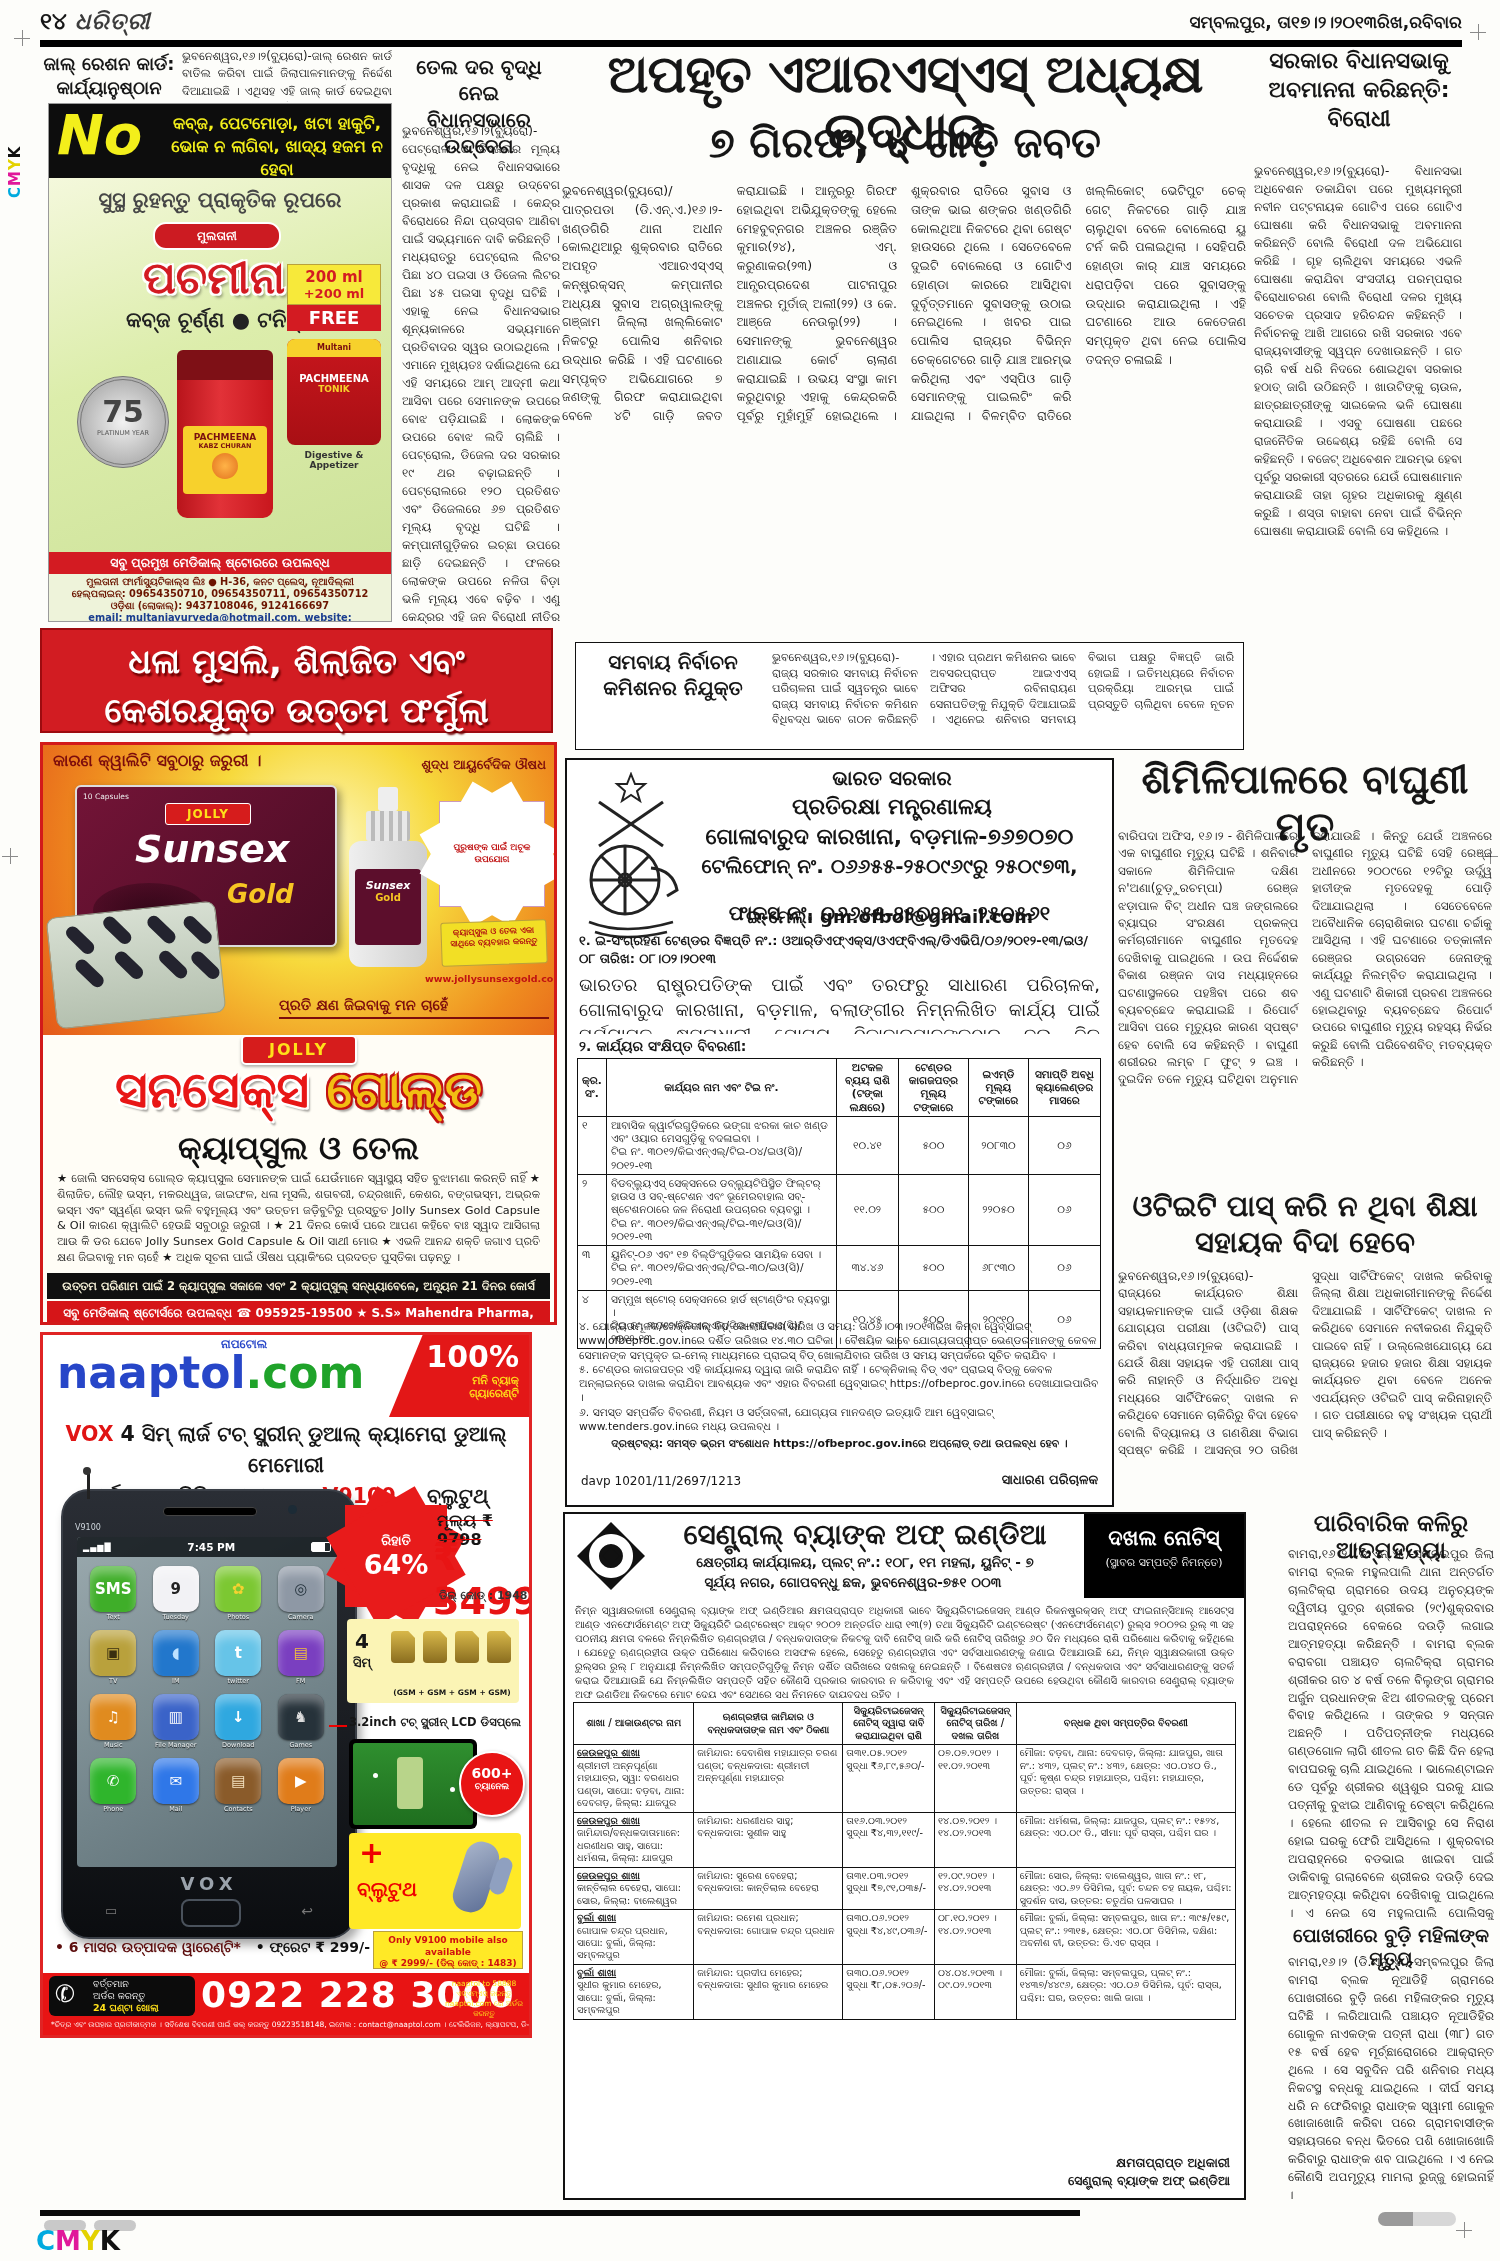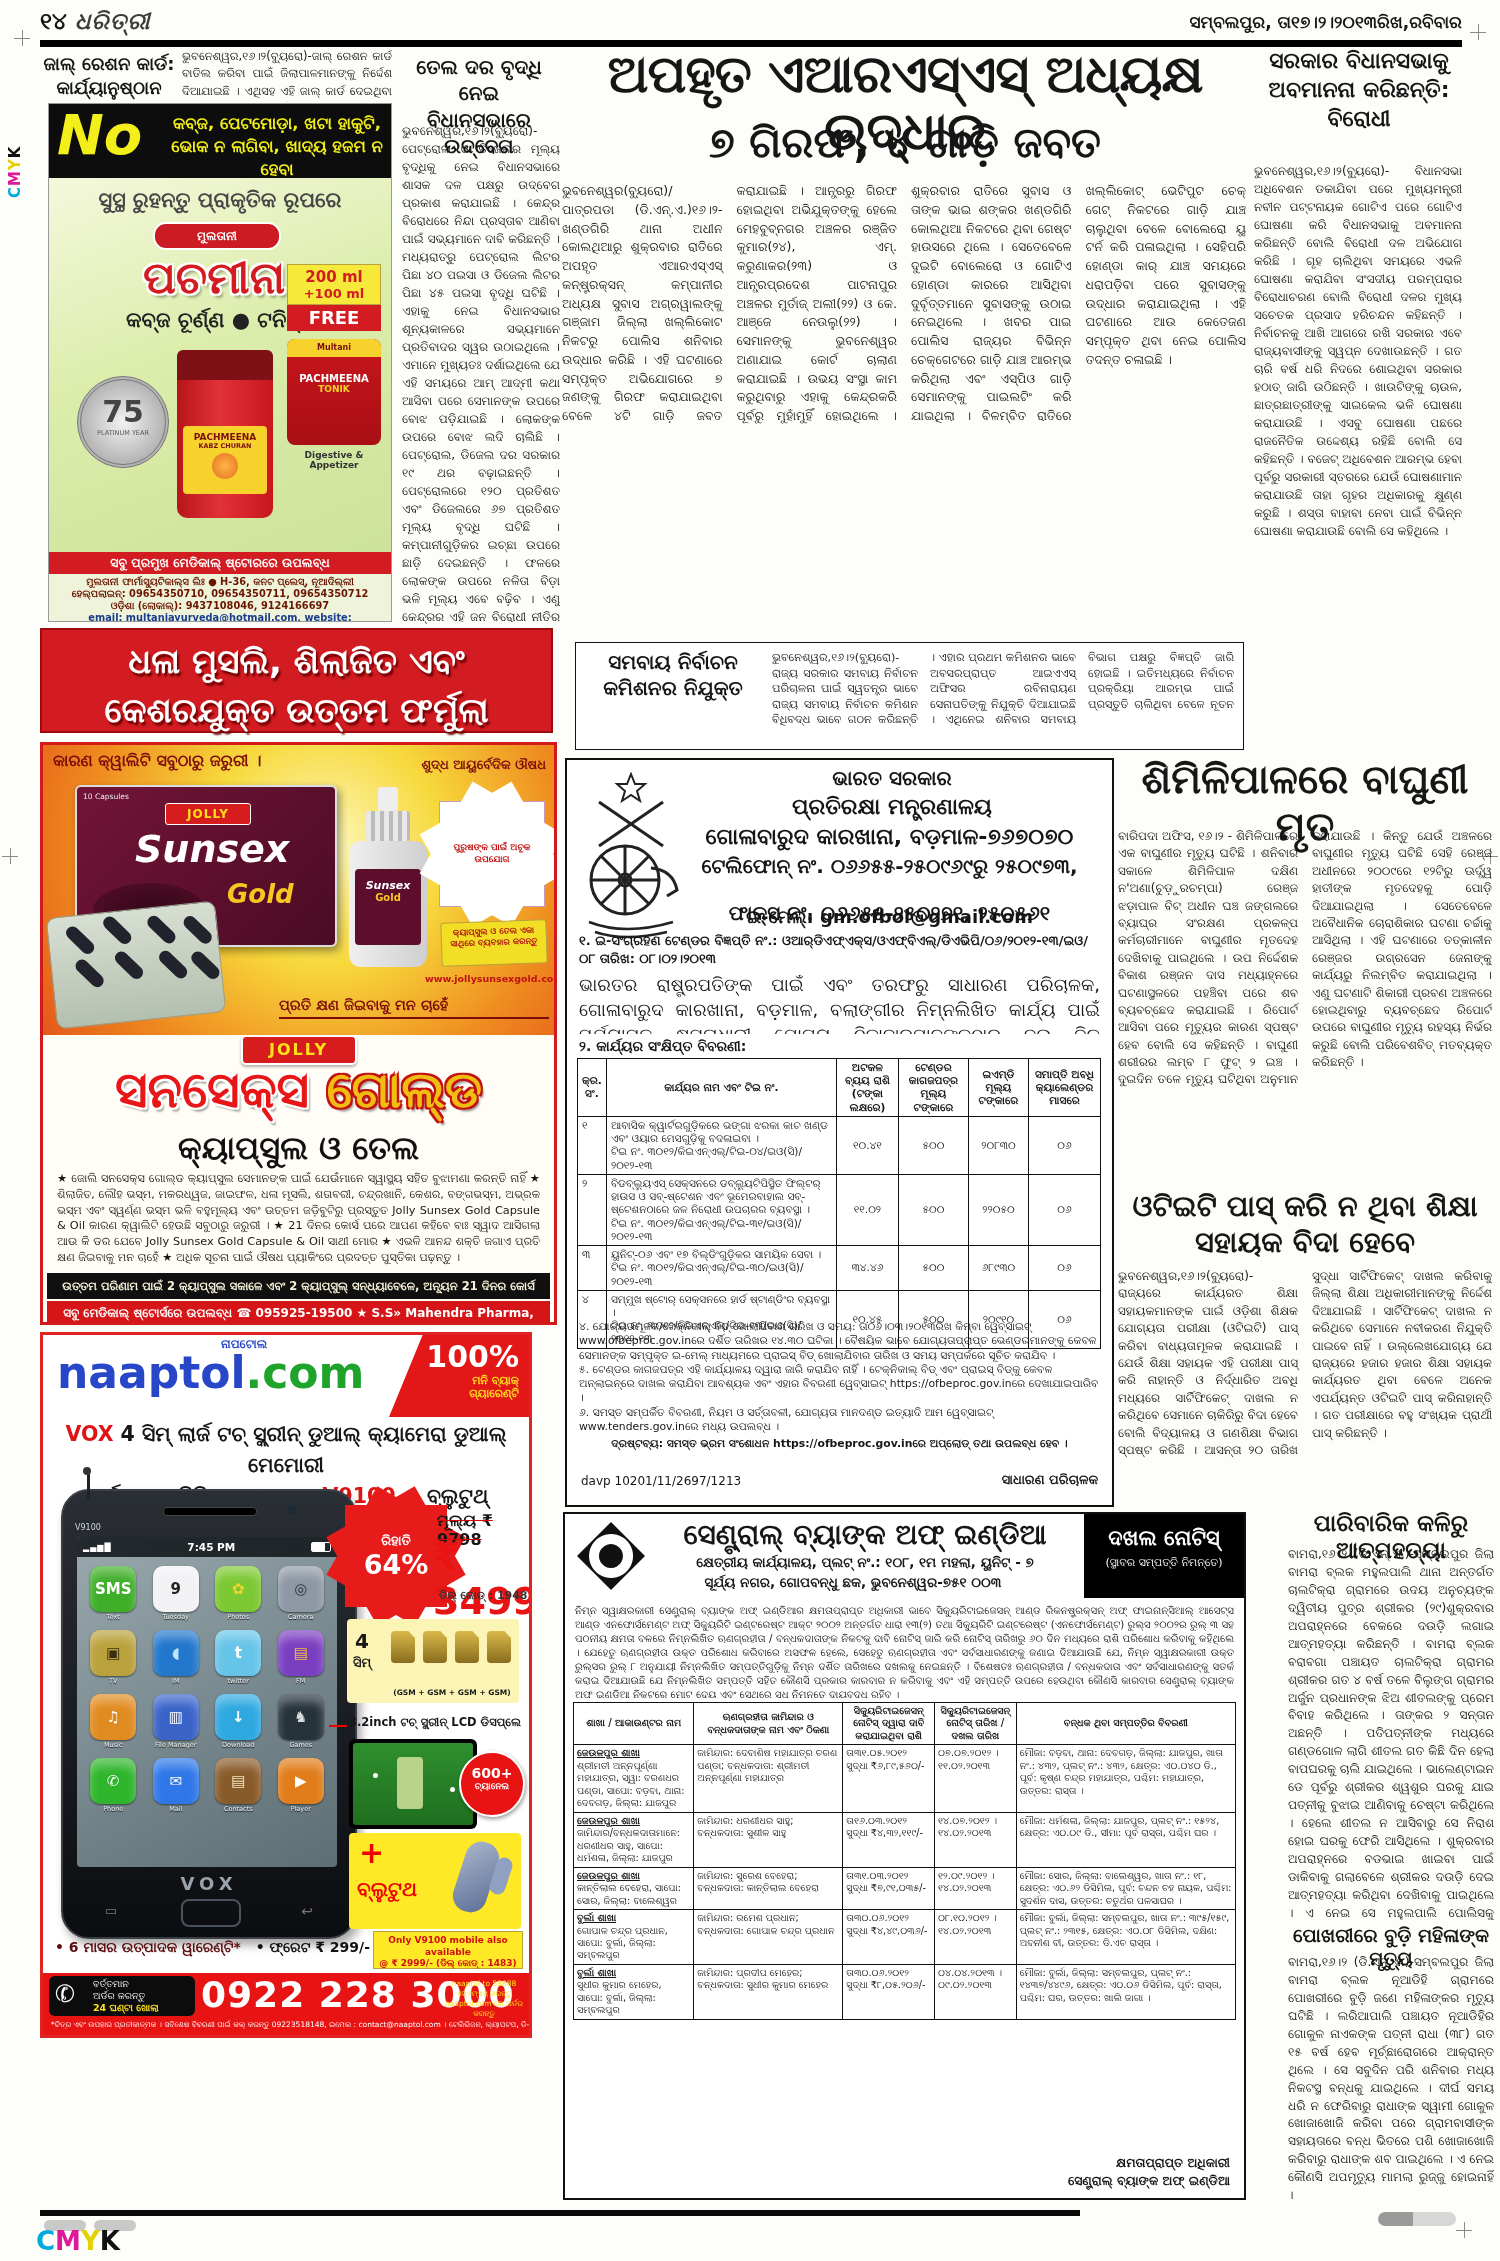--- a/index.html
+++ b/index.html
@@ -140,21 +140,21 @@
             <div style="font-size:9px;font-weight:800;color:#7a1010;">PACHMEENA</div>
             <div style="font-size:6.5px;font-weight:700;color:#7a1010;">KABZ CHURAN</div>
             <div style="width:26px;height:26px;border-radius:50%;background:radial-gradient(#ffb347,#e2711d);margin:3px auto 0;"></div>
           </div>
         </div>
       </div>
 
       <div class="abs" style="left:238px;top:86px;width:94px;">
         <div class="ctr" style="background:#f7e93a;border:1px solid #b9a13c;padding:3px 0;">
           <div style="font-size:15px;font-weight:900;color:#d31b22;">200 ml</div>
-          <div style="font-size:13px;font-weight:900;color:#d31b22;">+100 ml</div>
+          <div style="font-size:13px;font-weight:900;color:#d31b22;">+200 ml</div>
         </div>
         <div class="ctr" style="background:#d31b22;color:#fff;font-size:18px;font-weight:900;line-height:26px;">FREE</div>
         <div style="margin-top:8px;height:106px;background:linear-gradient(#c8161d,#a80f14);border-radius:8px;overflow:hidden;">
           <div class="ctr" style="background:#f7d12c;font-size:8px;font-weight:800;color:#7a1010;line-height:18px;">Multani</div>
           <div class="ctr" style="color:#fff;font-size:10px;font-weight:900;margin-top:16px;">PACHMEENA</div>
           <div class="ctr" style="color:#f7d12c;font-size:9px;font-weight:800;">TONIK</div>
         </div>
         <div class="ctr" style="font-size:9px;font-weight:700;color:#333;margin-top:5px;">Digestive &amp; Appetizer</div>
       </div>
     </div>

